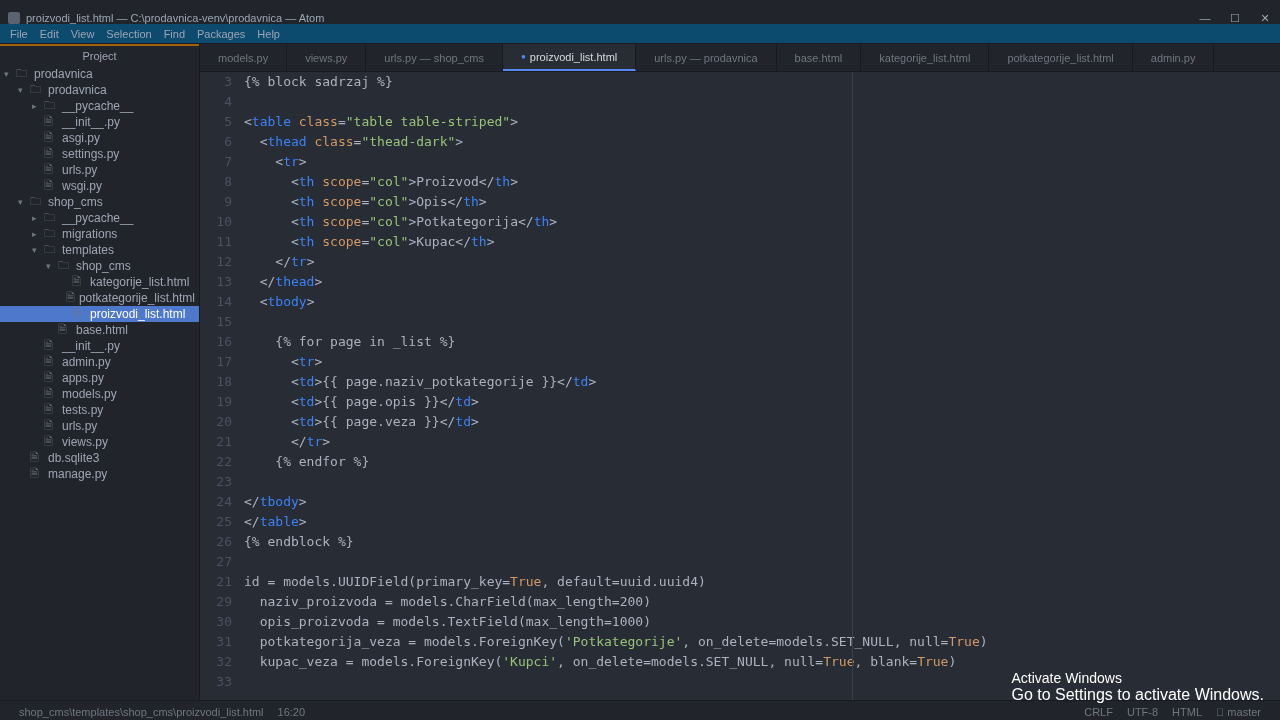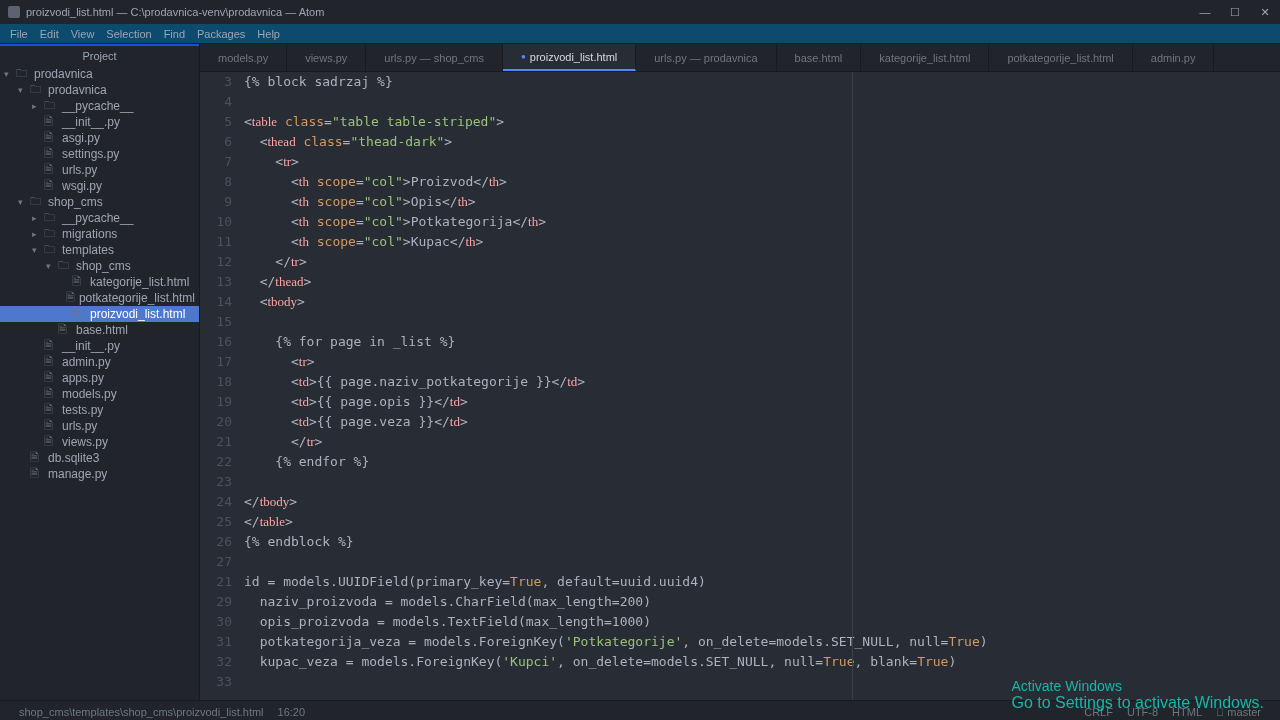--- a/index.html
+++ b/index.html
@@ -10,21 +10,20 @@
   color: #abb2bf;
   width: 1280px;
   height: 720px;
   overflow: hidden;
   position: relative;
 }
 .titlebar {
   height: 22px;
   background: #21252b;
   display: flex;
-  align-items: center;
   padding: 12px 8px;
   font-size: 11px;
   color: #9da5b4;
 }
 .titlebar .app-icon {
   width: 12px; height: 12px;
   background: #5c6370;
   border-radius: 2px;
   margin-right: 6px;
 }
@@ -47,21 +46,21 @@
   width: 200px;
   background: #21252b;
   border-right: 1px solid #181a1f;
   overflow: hidden;
 }
 .sidebar-header {
   text-align: center;
   padding: 4px 0;
   font-size: 11px;
   color: #9da5b4;
-  border-top: 2px solid #1d4ed8;
+  border-top: 2px solid #a16207;
 }
 .tree { font-size: 12px; color: #9da5b4; }
 .tree-item {
   display: flex;
   align-items: center;
   height: 16px;
   padding: 0 4px;
   white-space: nowrap;
 }
 .tree-item.active { background: #4d78cc; color: #fff; }
@@ -113,42 +112,42 @@
 .gutter .ln { height: 20px; }
 .code-lines { flex: 1; position: relative; }
 .code-lines .line { height: 20px; white-space: pre; }
 .ruler {
   position: absolute;
   top: 0; bottom: 0;
   left: 608px;
   width: 1px;
   background: #3b4048;
 }
-.tok-tag { color: #fca5a5; font-family: Liberation Serif, serif; }
+.tok-tag { color: #3b82f6; }
 .tok-attr { color: #d19a66; }
 .tok-punc { color: #abb2bf; }
 .tok-str { color: #98c379; }
 .tok-tmpl { color: #abb2bf; }
 .statusbar {
   height: 22px;
   background: #21252b;
   border-top: 1px solid #181a1f;
   display: flex;
   align-items: center;
   padding: 0 19px;
   font-size: 11px;
   color: #6e7681;
 }
 .statusbar .left { flex: 1; display: flex; gap: 14px; }
 .statusbar .right { display: flex; gap: 14px; }
 .watermark {
   position: absolute;
   right: 16px;
-  bottom: 8px;
-  color: #14b8a6;
+  bottom: 16px;
+  color: #ffffff;
   font-size: 14px;
   pointer-events: none;
 }
 </style>
 </head>
 <body>
 
 <div class="titlebar">
   <div class="app-icon"></div>
   <div class="title">proizvodi_list.html — C:\prodavnica-venv\prodavnica — Atom</div>

